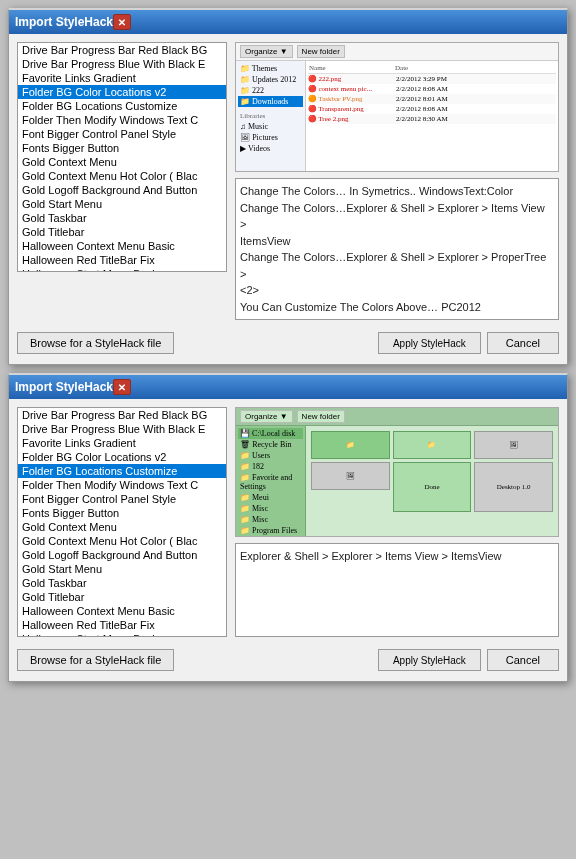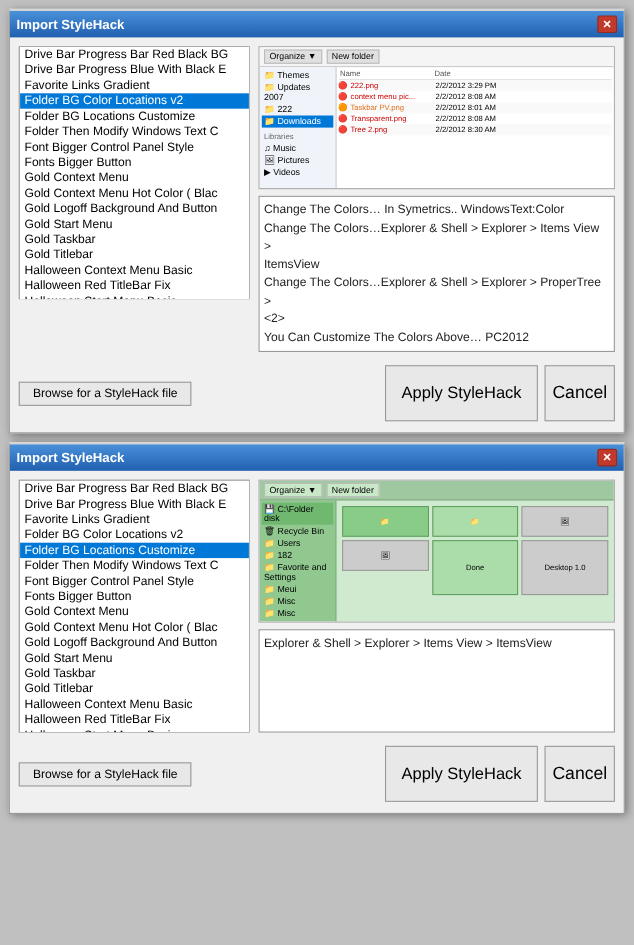--- a/index.html
+++ b/index.html
@@ -19,21 +19,21 @@
       margin: 8px auto;
       width: 560px;
     }
 
     .title-bar {
       background: linear-gradient(to bottom, #4a90d9, #2060b0);
       color: white;
       padding: 4px 6px;
       display: flex;
       align-items: center;
-      justify-content: space-between;
+      justify-content: flex-start;
       font-size: 12px;
       font-weight: bold;
       user-select: none;
     }
 
     .title-bar-close {
       background: #c0392b;
       border: 1px solid #922b21;
       color: white;
       width: 18px;
@@ -124,20 +124,21 @@
       border: 1px solid #bbb;
       padding: 1px 4px;
       font-size: 8px;
       cursor: pointer;
     }
 
     .fp-body {
       display: flex;
       flex: 1;
       overflow: hidden;
+      font-family: Liberation Serif, serif;
     }
 
     .fp-sidebar {
       width: 70px;
       background: #f0f4fa;
       border-right: 1px solid #ccc;
       padding: 2px;
       font-size: 8px;
     }
 
@@ -209,31 +210,31 @@
     }
 
     .btn-group {
       display: flex;
       gap: 6px;
     }
 
     .btn-apply {
       background: #e8e8e8;
       border: 1px solid #999;
-      padding: 16px 14px;
-      cursor: pointer;
-      font-size: 15px;
+      padding: 4px 14px;
+      cursor: pointer;
+      font-size: 10px;
     }
 
     .btn-cancel {
       background: #e8e8e8;
       border: 1px solid #999;
-      padding: 4px 6px;
-      cursor: pointer;
-      font-size: 16px;
+      padding: 4px 18px;
+      cursor: pointer;
+      font-size: 11px;
     }
 
     
     .folder-preview-green {
       background: #c8e6c9;
     }
 
     .fp-sidebar-green {
       background: #a5d6a7;
     }
@@ -273,21 +274,21 @@
 
         <div class="preview-box">
           <div class="folder-preview">
             <div class="fp-toolbar">
               <button class="fp-toolbar-btn">Organize ▼</button>
               <button class="fp-toolbar-btn">New folder</button>
             </div>
             <div class="fp-body">
               <div class="fp-sidebar">
                 <div class="fp-sidebar-item">📁 Themes</div>
-                <div class="fp-sidebar-item">📁 Updates 2007</div>
+                <div class="fp-sidebar-item">📁 Updates 2012</div>
                 <div class="fp-sidebar-item">📁 222</div>
                 <div class="fp-sidebar-item selected">📁 Downloads</div>
                 <div class="fp-sidebar-item" style="margin-top:4px; color:#666; font-size:7px;">Libraries</div>
                 <div class="fp-sidebar-item">♫ Music</div>
                 <div class="fp-sidebar-item">🖼 Pictures</div>
                 <div class="fp-sidebar-item">▶ Videos</div>
               </div>
               <div class="fp-content">
                 <div class="fp-content-header">
                   <span>Name</span>
@@ -370,21 +371,21 @@
       <div class="right-panel">
 
         <div class="preview-box">
           <div class="folder-preview folder-preview-green" style="background:#b8e0b8;">
             <div class="fp-toolbar" style="background:#a0c8a0; border-bottom:1px solid #80a880;">
               <button class="fp-toolbar-btn" style="background:#c8e8c8;">Organize ▼</button>
               <button class="fp-toolbar-btn" style="background:#c8e8c8;">New folder</button>
             </div>
             <div class="fp-body">
               <div class="fp-sidebar fp-sidebar-green" style="background:#90c890; border-right:1px solid #70a870;">
-                <div class="fp-sidebar-item" style="background:#70b870; color:#000;">💾 C:\Folder disk</div>
+                <div class="fp-sidebar-item" style="background:#70b870; color:#000;">💾 C:\Local disk</div>
                 <div class="fp-sidebar-item">🗑 Recycle Bin</div>
                 <div class="fp-sidebar-item">📁 Users</div>
                 <div class="fp-sidebar-item">📁 182</div>
                 <div class="fp-sidebar-item">📁 Favorite and Settings</div>
                 <div class="fp-sidebar-item">📁 Meui</div>
                 <div class="fp-sidebar-item">📁 Misc</div>
                 <div class="fp-sidebar-item">📁 Misc</div>
                 <div class="fp-sidebar-item">📁 Program Files</div>
 
               </div>

